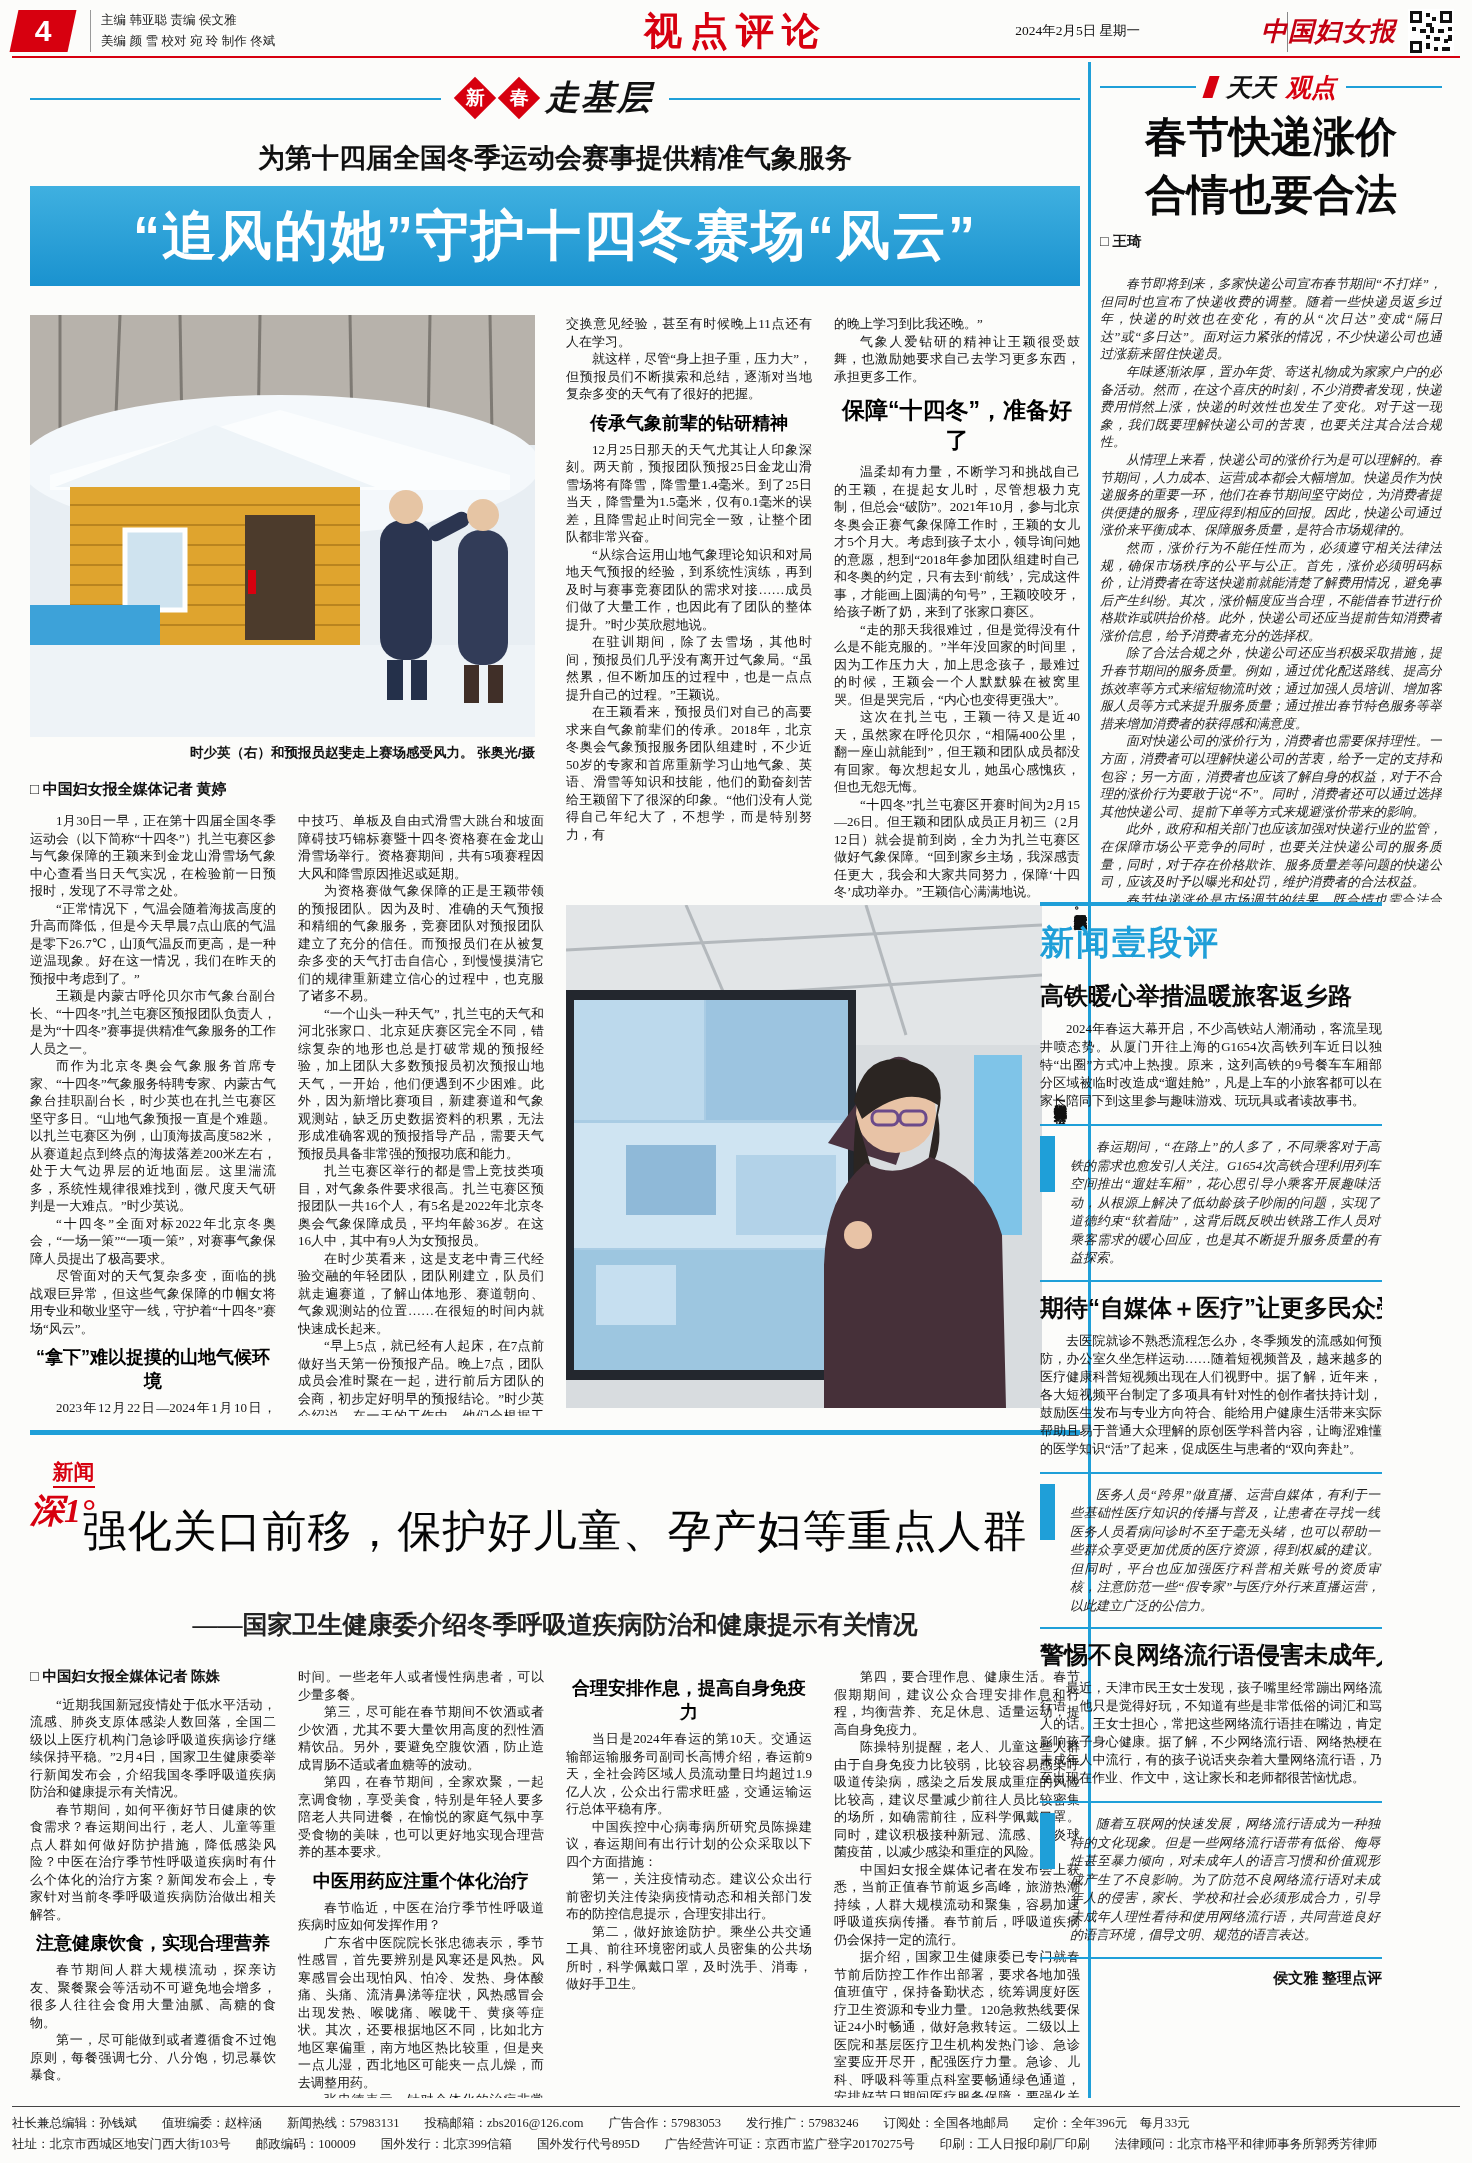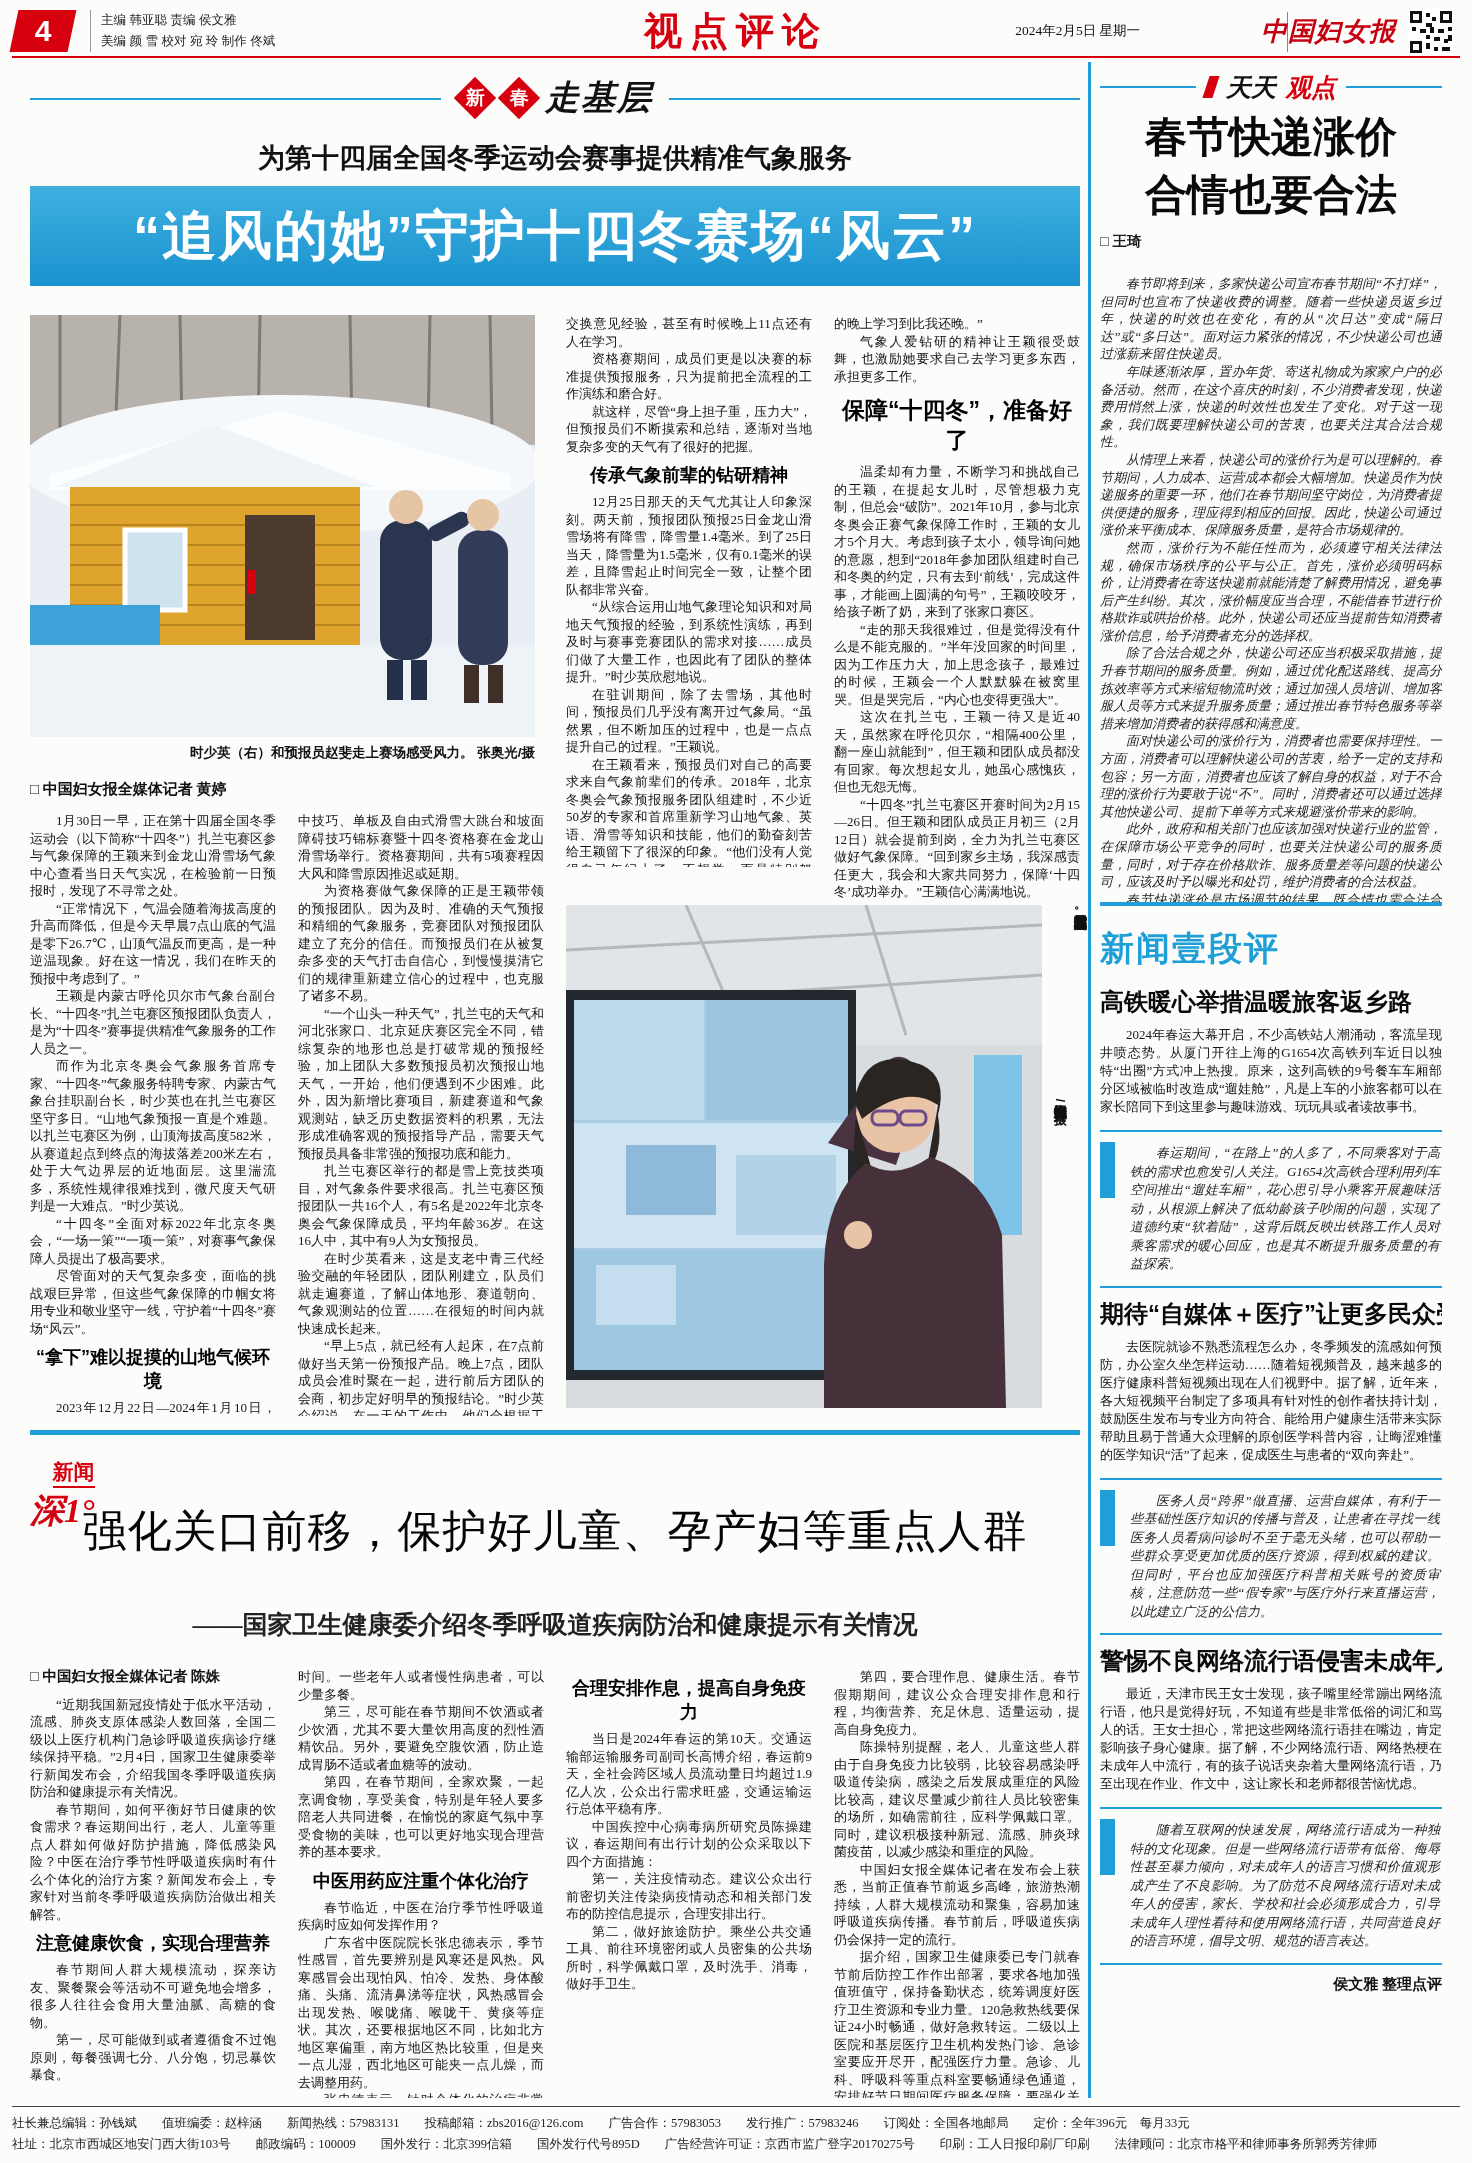--- a/index.html
+++ b/index.html
@@ -66,21 +66,21 @@
   .sb-badge { display:flex; align-items:center; gap:10px; height:34px;}
   .sb-badge .ln { flex:1; height:2px; background:#1f9fd8;}
   .sb-badge .t1 { font-size:25px; font-weight:900; color:#111; font-style:italic;}
   .sb-badge .t2 { font-size:25px; font-weight:900; color:#d7000f; font-style:italic;}
   .sb-badge .orn { width:10px; height:22px; background:#d7000f; transform:skewX(-18deg);}
   .sb-title { text-align:center; font-size:42px; font-weight:900; color:#0a0a0a; line-height:50px; margin-top:8px;}
   .sb-byline { font-size:14.5px; font-weight:bold; margin:12px 0 8px;}
   .sb-body { font-size:13px; line-height:17.6px; text-align:justify; font-style:italic; color:#1d1d1d;margin-top:24px;}
   .sb-body .seg-p { text-indent:2em; }
 
-  .sb2 { position:absolute; left:1100px; top:902px; width:342px; height:1196px; overflow:hidden; border-top:4px solid #1f9fd8; padding-top:20px;}
+  .sb2 { position:absolute; left:1040px; top:902px; width:342px; height:1196px; overflow:hidden; border-top:4px solid #1f9fd8; padding-top:14px;}
   .ydp-logo { color:#1f9fd8; font-weight:900; font-size:34px; font-family:"Liberation Sans",sans-serif; letter-spacing:2px; margin-bottom:14px;}
   .it-title { font-size:24px; font-weight:900; color:#0a0a0a; font-family:"Liberation Sans",sans-serif; margin:10px 0 8px; white-space:nowrap;}
   .it-body { font-size:13px; line-height:18px; text-align:justify; text-indent:2em; color:#141414;}
   .qbox { position:relative; border-top:2px solid #1f9fd8; border-bottom:2px solid #1f9fd8; margin:14px 0 10px; padding:12px 2px 12px 30px;}
   .qbox:before { content:""; position:absolute; left:0; top:10px; width:15px; height:56px; background:#1f9fd8;}
   .qbox div { font-size:13px; line-height:18.5px; text-align:justify; text-indent:2em; font-style:italic; color:#1d1d1d;}
   .ydp-credit { text-align:right; font-weight:bold; font-size:15px; margin-top:10px; color:#111;}
 
   
   .footer { position:absolute; left:12px; top:2106px; width:1448px; border-top:1px solid #444; padding-top:6px; font-size:12.5px; line-height:21px; color:#222; white-space:nowrap; overflow:hidden;}
@@ -210,21 +210,20 @@
   <div class="col c2">
       <div class="seg seg-c">中技巧、单板及自由式滑雪大跳台和坡面障碍技巧锦标赛暨十四冬资格赛在金龙山滑雪场举行。资格赛期间，共有5项赛程因大风和降雪原因推迟或延期。</div>
       <div class="seg seg-p">为资格赛做气象保障的正是王颖带领的预报团队。因为及时、准确的天气预报和精细的气象服务，竞赛团队对预报团队建立了充分的信任。而预报员们在从被复杂多变的天气打击自信心，到慢慢摸清它们的规律重新建立信心的过程中，也克服了诸多不易。</div>
       <div class="seg seg-p">“一个山头一种天气”，扎兰屯的天气和河北张家口、北京延庆赛区完全不同，错综复杂的地形也总是打破常规的预报经验，加上团队大多数预报员初次预报山地天气，一开始，他们便遇到不少困难。此外，因为新增比赛项目，新建赛道和气象观测站，缺乏历史数据资料的积累，无法形成准确客观的预报指导产品，需要天气预报员具备非常强的预报功底和能力。</div>
       <div class="seg seg-p">扎兰屯赛区举行的都是雪上竞技类项目，对气象条件要求很高。扎兰屯赛区预报团队一共16个人，有5名是2022年北京冬奥会气象保障成员，平均年龄36岁。在这16人中，其中有9人为女预报员。</div>
       <div class="seg seg-p">在时少英看来，这是支老中青三代经验交融的年轻团队，团队刚建立，队员们就走遍赛道，了解山体地形、赛道朝向、气象观测站的位置……在很短的时间内就快速成长起来。</div>
       <div class="seg seg-p">“早上5点，就已经有人起床，在7点前做好当天第一份预报产品。晚上7点，团队成员会准时聚在一起，进行前后方团队的会商，初步定好明早的预报结论。”时少英介绍说，在一天的工作中，他们会根据工作情况随时进行天气复盘总结、预报检验分析、</div>
     </div>
   <div class="col c3">
       <div class="seg seg-c">交换意见经验，甚至有时候晚上11点还有人在学习。</div>
-      <div class="seg seg-p">资格赛期间，成员们更是以决赛的标准提供预报服务，只为提前把全流程的工作演练和磨合好。</div>
       <div class="seg seg-p">就这样，尽管“身上担子重，压力大”，但预报员们不断摸索和总结，逐渐对当地复杂多变的天气有了很好的把握。</div>
       <div class="seg seg-h">传承气象前辈的钻研精神</div>
       <div class="seg seg-p">12月25日那天的天气尤其让人印象深刻。两天前，预报团队预报25日金龙山滑雪场将有降雪，降雪量1.4毫米。到了25日当天，降雪量为1.5毫米，仅有0.1毫米的误差，且降雪起止时间完全一致，让整个团队都非常兴奋。</div>
       <div class="seg seg-p">“从综合运用山地气象理论知识和对局地天气预报的经验，到系统性演练，再到及时与赛事竞赛团队的需求对接……成员们做了大量工作，也因此有了团队的整体提升。”时少英欣慰地说。</div>
       <div class="seg seg-p">在驻训期间，除了去雪场，其他时间，预报员们几乎没有离开过气象局。“虽然累，但不断加压的过程中，也是一点点提升自己的过程。”王颖说。</div>
       <div class="seg seg-p">在王颖看来，预报员们对自己的高要求来自气象前辈们的传承。2018年，北京冬奥会气象预报服务团队组建时，不少近50岁的专家和首席重新学习山地气象、英语、滑雪等知识和技能，他们的勤奋刻苦给王颖留下了很深的印象。“他们没有人觉得自己年纪大了，不想学，而是特别努力，有</div>
     </div>
   <div class="col c4">
       <div class="seg seg-c">的晚上学习到比我还晚。”</div>
       <div class="seg seg-p">气象人爱钻研的精神让王颖很受鼓舞，也激励她要求自己去学习更多东西，承担更多工作。</div>

